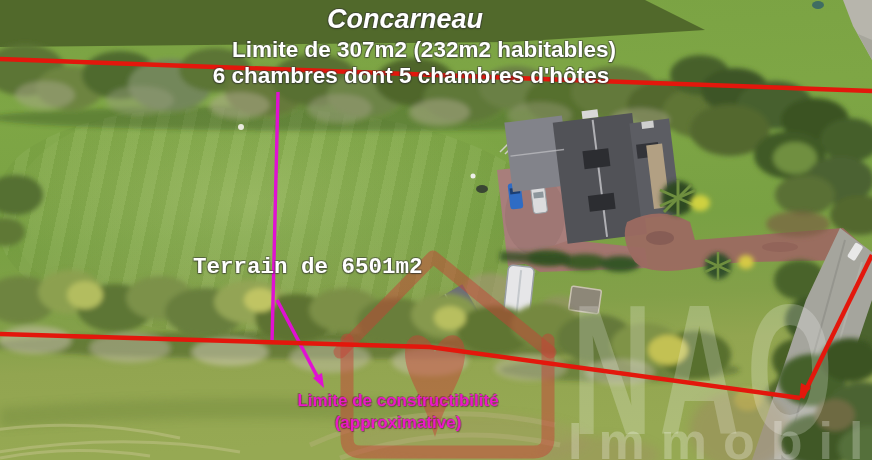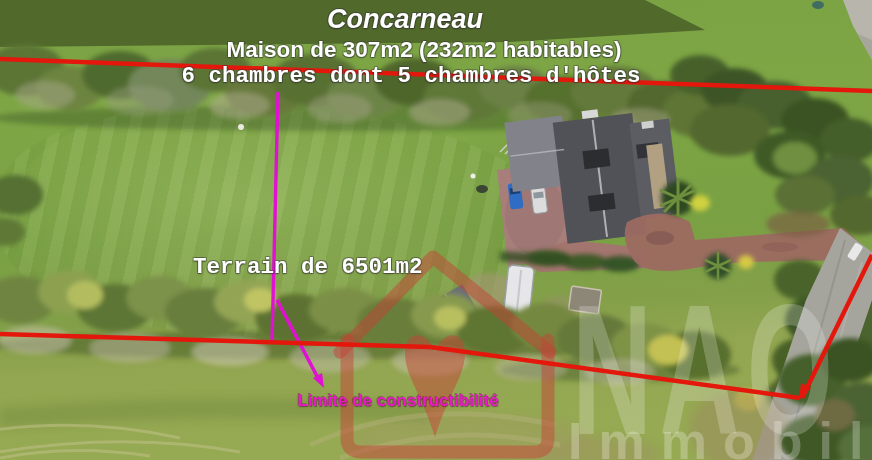--- a/index.html
+++ b/index.html
@@ -24,21 +24,21 @@
   .mag-line{stroke:var(--c-limit_line,#e011d2);fill:none;}
   .mag-fill{fill:var(--c-limit_line,#e011d2);}
   .wm-red{stroke:var(--c-watermark_red,rgba(199,64,54,.5));fill:none;stroke-linecap:round;stroke-linejoin:round;}
   .wm-red-f{fill:var(--c-watermark_red,rgba(199,64,54,.5));}
   
   .otext{position:absolute;color:var(--c-overlay_text,#fff);font-weight:bold;white-space:nowrap;
     text-shadow:-1px -1px 0 rgba(55,55,55,.35),1px -1px 0 rgba(55,55,55,.35),
                 -1px 1px 0 rgba(55,55,55,.35),1px 1px 0 rgba(55,55,55,.35),0 1px 2px rgba(0,0,0,.35);}
   .t-title{left:0;width:810px;top:4px;font-size:27px;text-align:center;font-style:italic;}
   .t-line1{left:0;width:848px;top:37px;font-size:22.5px;text-align:center;}
-  .t-line2{left:0;width:822px;top:63px;font-size:22.5px;text-align:center;font-family:Liberation Mono, monospace;}
+  .t-line2{left:0;width:822px;top:63px;font-size:22.5px;text-align:center;}
   .t-terrain{left:193px;top:254px;font-size:22.5px;font-family:Liberation Mono, monospace;}
   .t-limit{left:0;width:796px;top:390px;font-size:17px;line-height:22px;text-align:center;
     color:var(--c-limit_text,#e515c6);font-weight:bold;
     text-shadow:-1px -1px 0 rgba(90,0,70,.35),1px 1px 0 rgba(90,0,70,.35),0 1px 2px rgba(40,0,30,.3);}
   .t-limit div{white-space:nowrap;}
   
   .wm-brand{position:absolute;left:572px;top:278px;font-size:185px;line-height:1;font-weight:bold;
     letter-spacing:12px;color:var(--c-watermark_white,rgba(255,255,255,.22));
     transform:scaleX(.6);transform-origin:left top;white-space:nowrap;}
   .wm-sub{position:absolute;left:568px;top:415px;font-size:52px;line-height:1;font-weight:bold;
@@ -291,20 +291,21 @@
     <g>
       <polyline class="red-line" stroke-width="4.5" points="0,334 430,347 800,398"></polyline>
     </g>
     <g>
       <line class="red-line" stroke-width="4.5" x1="872" y1="255" x2="802" y2="398"></line>
       <polygon class="red-fill" points="799,400 801,383 811,388"></polygon>
     </g>
   </svg>
 
   <div class="otext t-title" style="z-index:8">Concarneau</div>
-  <div class="otext t-line1" style="z-index:8">Maison de 307m2 (232m2 habitables)</div>
+  <div class="otext t-line1" style="z-index:8">Limite de 307m2 (232m2 habitables)</div>
   <div class="otext t-line2" style="z-index:8">6 chambres dont 5 chambres d'hôtes</div>
   <div class="otext t-terrain" style="z-index:8">Terrain de 6501m2</div>
   <div class="t-limit" style="z-index:8;position:absolute">
     <div>Limite de constructibilité</div>
+    <div>(approximative)</div>
   </div>
 
 </div>
 
 </body></html>

